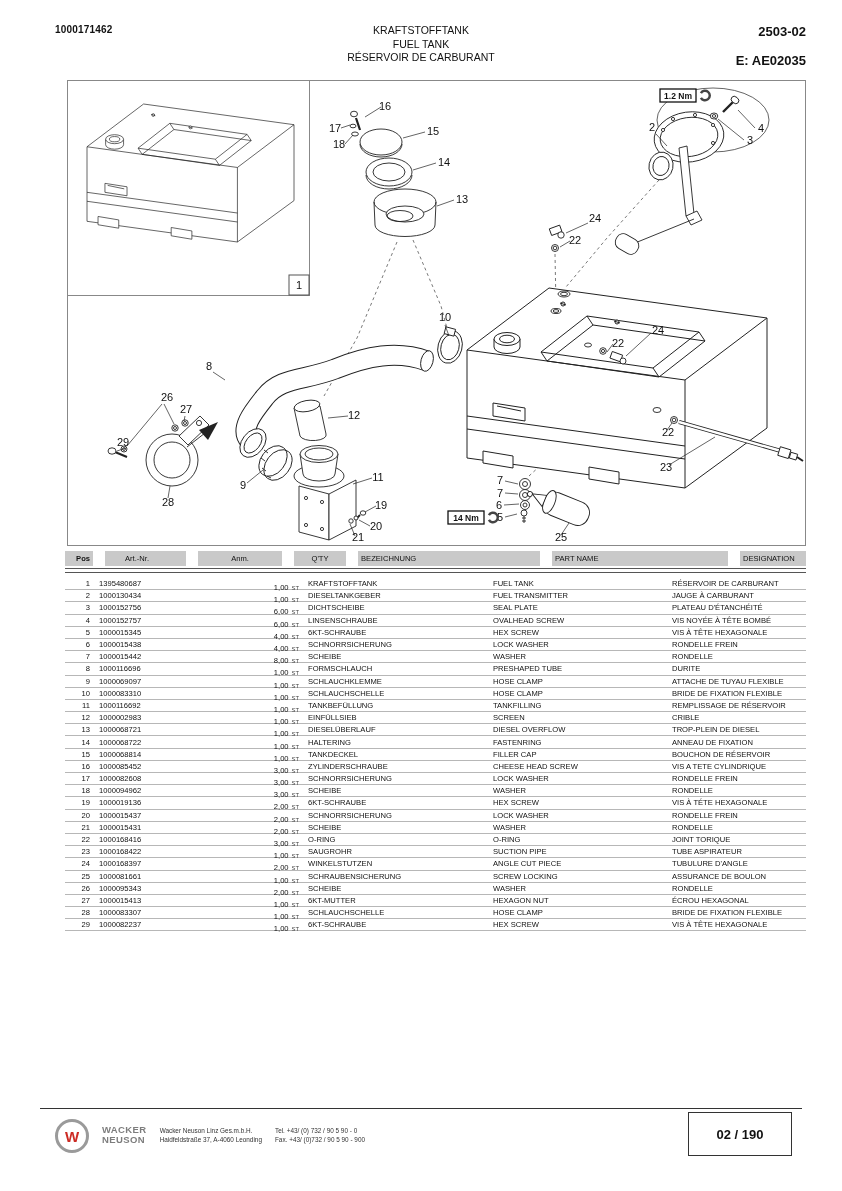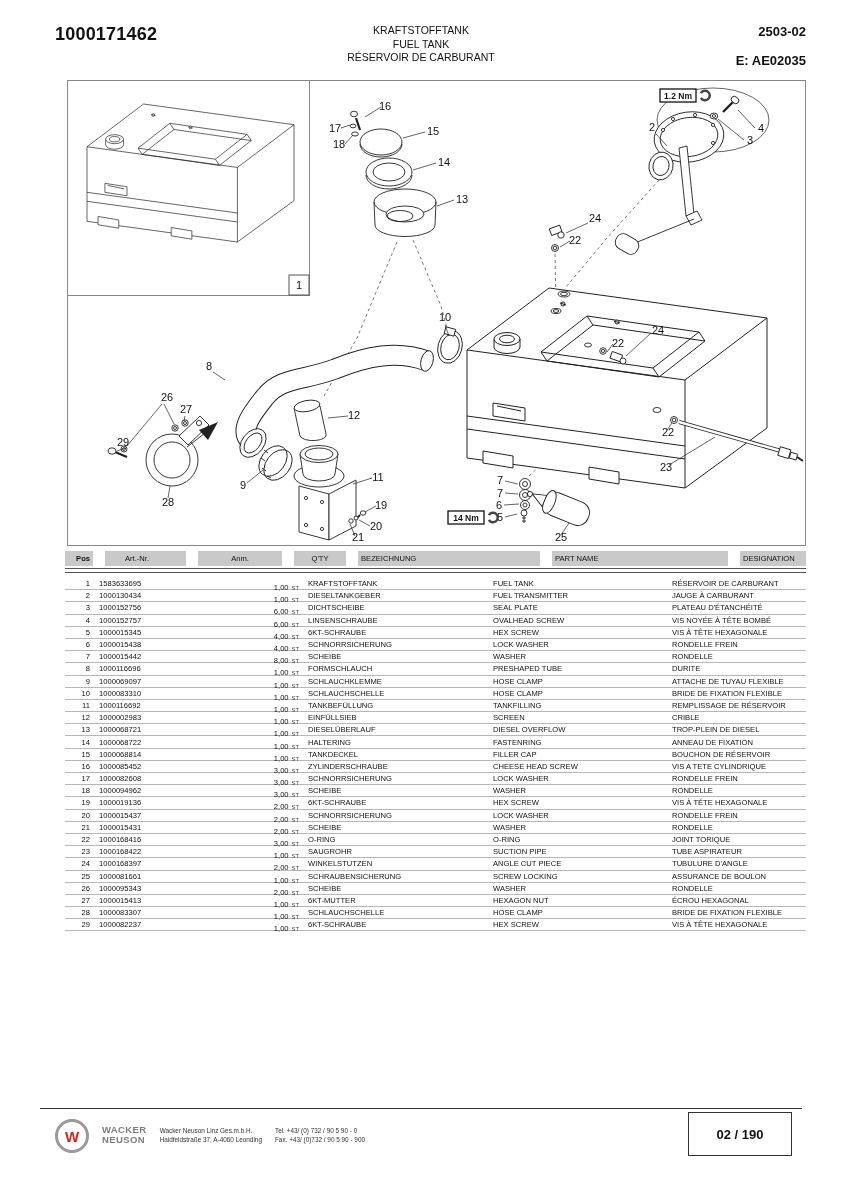--- a/index.html
+++ b/index.html
@@ -1,21 +1,21 @@
 <!DOCTYPE html>
 <html><head>
 <meta charset="utf-8">
 <style>
   html,body { margin:0; padding:0; background:#d9d9d9; }
   .page { position:relative; width:842px; height:1191px; background:#ffffff;
           font-family:"Liberation Sans", sans-serif; color:#111; overflow:hidden;
           margin:0 auto; }
 
   
-  .doc-number { position:absolute; left:55px; top:24px; font-size:18px; font-weight:bold; letter-spacing:0.2px; }
+  .doc-number { position:absolute; left:55px; top:24px; font-size:10px; font-weight:bold; letter-spacing:0.2px; }
   .titles { position:absolute; left:200px; right:200px; top:24px; text-align:center; font-size:10.5px; line-height:13.5px; }
   .sheet { position:absolute; right:36px; top:24px; text-align:right; }
   .sheet-number { font-size:13px; font-weight:bold; }
   .sheet-edition { font-size:13px; font-weight:bold; margin-top:14px; }
 
   
   .diagram { position:absolute; left:67px; top:80px; width:739px; height:466px; }
   svg { display:block; }
   .callout { font-size:11px; fill:#111; text-anchor:middle; font-family:"Liberation Sans",sans-serif; }
   .tq-text { font-size:8.5px; font-weight:bold; fill:#111; text-anchor:middle; font-family:"Liberation Sans",sans-serif; }
@@ -368,21 +368,21 @@
       <div class="th c-qty">Q'TY</div>
       <div class="th c-de">BEZEICHNUNG</div>
       <div class="th c-en">PART NAME</div>
       <div class="th c-fr">DESIGNATION</div>
     </div>
     <div class="dbl-rule"></div>
     <div class="tbody">
 
         <div class="tr">
           <div class="td c-pos">1</div>
-          <div class="td c-art">1583633695</div>
+          <div class="td c-art">1395480687</div>
           <div class="td c-anm"></div>
           <div class="td c-qty">
             <span class="qty-val">1,00</span>
             <span class="qty-unit">ST</span>
           </div>
           <div class="td c-de">KRAFTSTOFFTANK</div>
           <div class="td c-en">FUEL TANK</div>
           <div class="td c-fr">RÉSERVOIR DE CARBURANT</div>
         </div>
 

